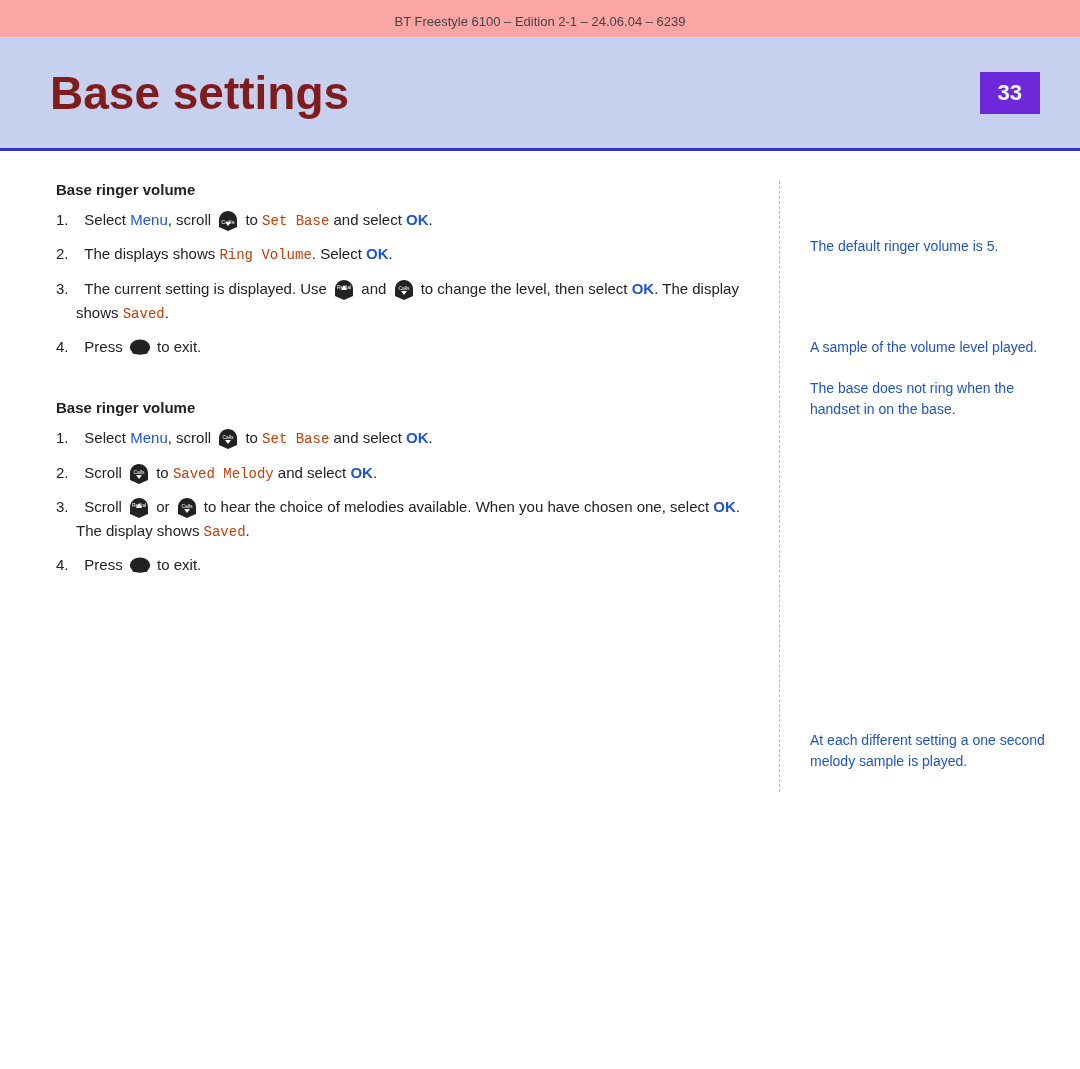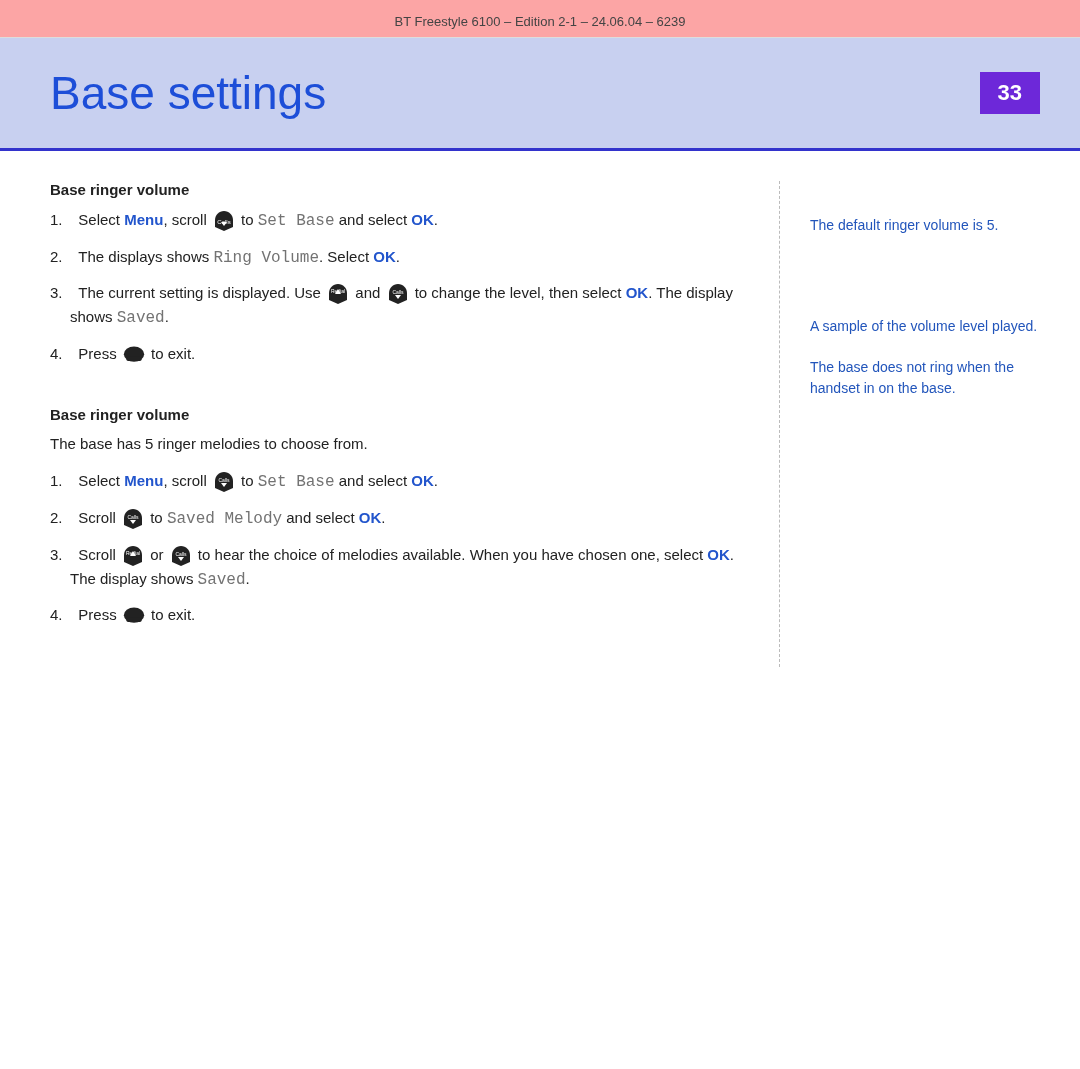--- a/index.html
+++ b/index.html
@@ -26,37 +26,37 @@
     .page-header {
       background: #c8d0f0;
       display: flex;
       align-items: center;
       justify-content: space-between;
       padding: 28px 40px 28px 50px;
       border-bottom: 3px solid #3333cc;
     }
     .page-title {
       font-size: 46px;
-      font-weight: normal;
-      color: #1d4ed8;
+      font-weight: bold;
+      color: #7f1d1d;
     }
     .page-number-box {
       background: #6d28d9;
       color: #fff;
       font-size: 22px;
       font-weight: bold;
       padding: 8px 18px;
       min-width: 60px;
       text-align: center;
     }
 
     
     .main-content {
       display: flex;
-      padding: 30px 0 0 0;
+      padding: 30px 0 0 6px;
     }
 
     
     .left-col {
       flex: 1;
       padding: 0 30px 0 50px;
       border-right: 1px dashed #bbb;
     }
 
     
@@ -99,35 +99,35 @@
     }
 
     .steps li .step-num {
       position: absolute;
       left: 0;
       top: 0;
     }
 
     .menu-link {
       color: #2255cc;
-      font-weight: bold;
+      font-weight: normal;
       text-decoration: none;
     }
 
     .ok-link {
       color: #2255cc;
       font-weight: bold;
       text-align: center;
     }
 
     
     .display-text {
       font-family: 'Courier New', monospace;
-      font-size: 16px;
-      color: #737373;
+      font-size: 14px;
+      color: #c2410c;
     }
 
     
     .scroll-icon {
       display: inline-block;
       width: 22px;
       height: 22px;
       vertical-align: middle;
       margin: 0 2px;
     }
@@ -226,21 +226,20 @@
             <path d="M5 14 Q13 20 21 14" fill="#222" stroke="none"></path>
             <rect x="4" y="13" width="18" height="5" rx="2" fill="#222"></rect>
           </svg>
           to exit.
         </li>
       </ol>
     </div>
 
     <div class="section">
       <div class="section-title">Base ringer volume</div>
-      <p class="section-intro">The base has 5 ringer melodies to choose from.</p>
 
       <ol class="steps">
         <li>
           <span class="step-num">1.</span>
           &nbsp;&nbsp;Select <a class="menu-link">Menu</a>, scroll
           <svg class="scroll-icon" viewBox="0 0 22 22">
             <path d="M11 1 C6 1 2 5 2 10 L2 17 L11 21 L20 17 L20 10 C20 5 16 1 11 1Z" fill="#222"></path>
             <text x="11" y="11" text-anchor="middle" fill="white" font-size="5" font-family="Arial">Calls</text>
             <polygon points="11,16 8,12 14,12" fill="white"></polygon>
           </svg>
@@ -281,24 +280,27 @@
             <rect x="4" y="13" width="18" height="5" rx="2" fill="#222"></rect>
           </svg>
           to exit.
         </li>
       </ol>
     </div>
 
   </div>
 
   <div class="right-col">
-    <div class="right-note" style="margin-top: 34px;">
+    <div class="right-note" style="margin-top: 55px;">
       <span>The default ringer volume is 5.</span>
     </div>
     <div class="right-note right-note-spaced" style="margin-top: 80px;">
       <span>A sample of the volume level played.</span>
     </div>
     <div class="right-note">
       <span>The base does not ring when the handset in on the base.</span>
     </div>
+    <div class="right-note right-note-spaced2" style="margin-top: 310px;">
+      <span>At each different setting a one second melody sample is played.</span>
+    </div>
   </div>
 
 </div>
 
 </body></html>

